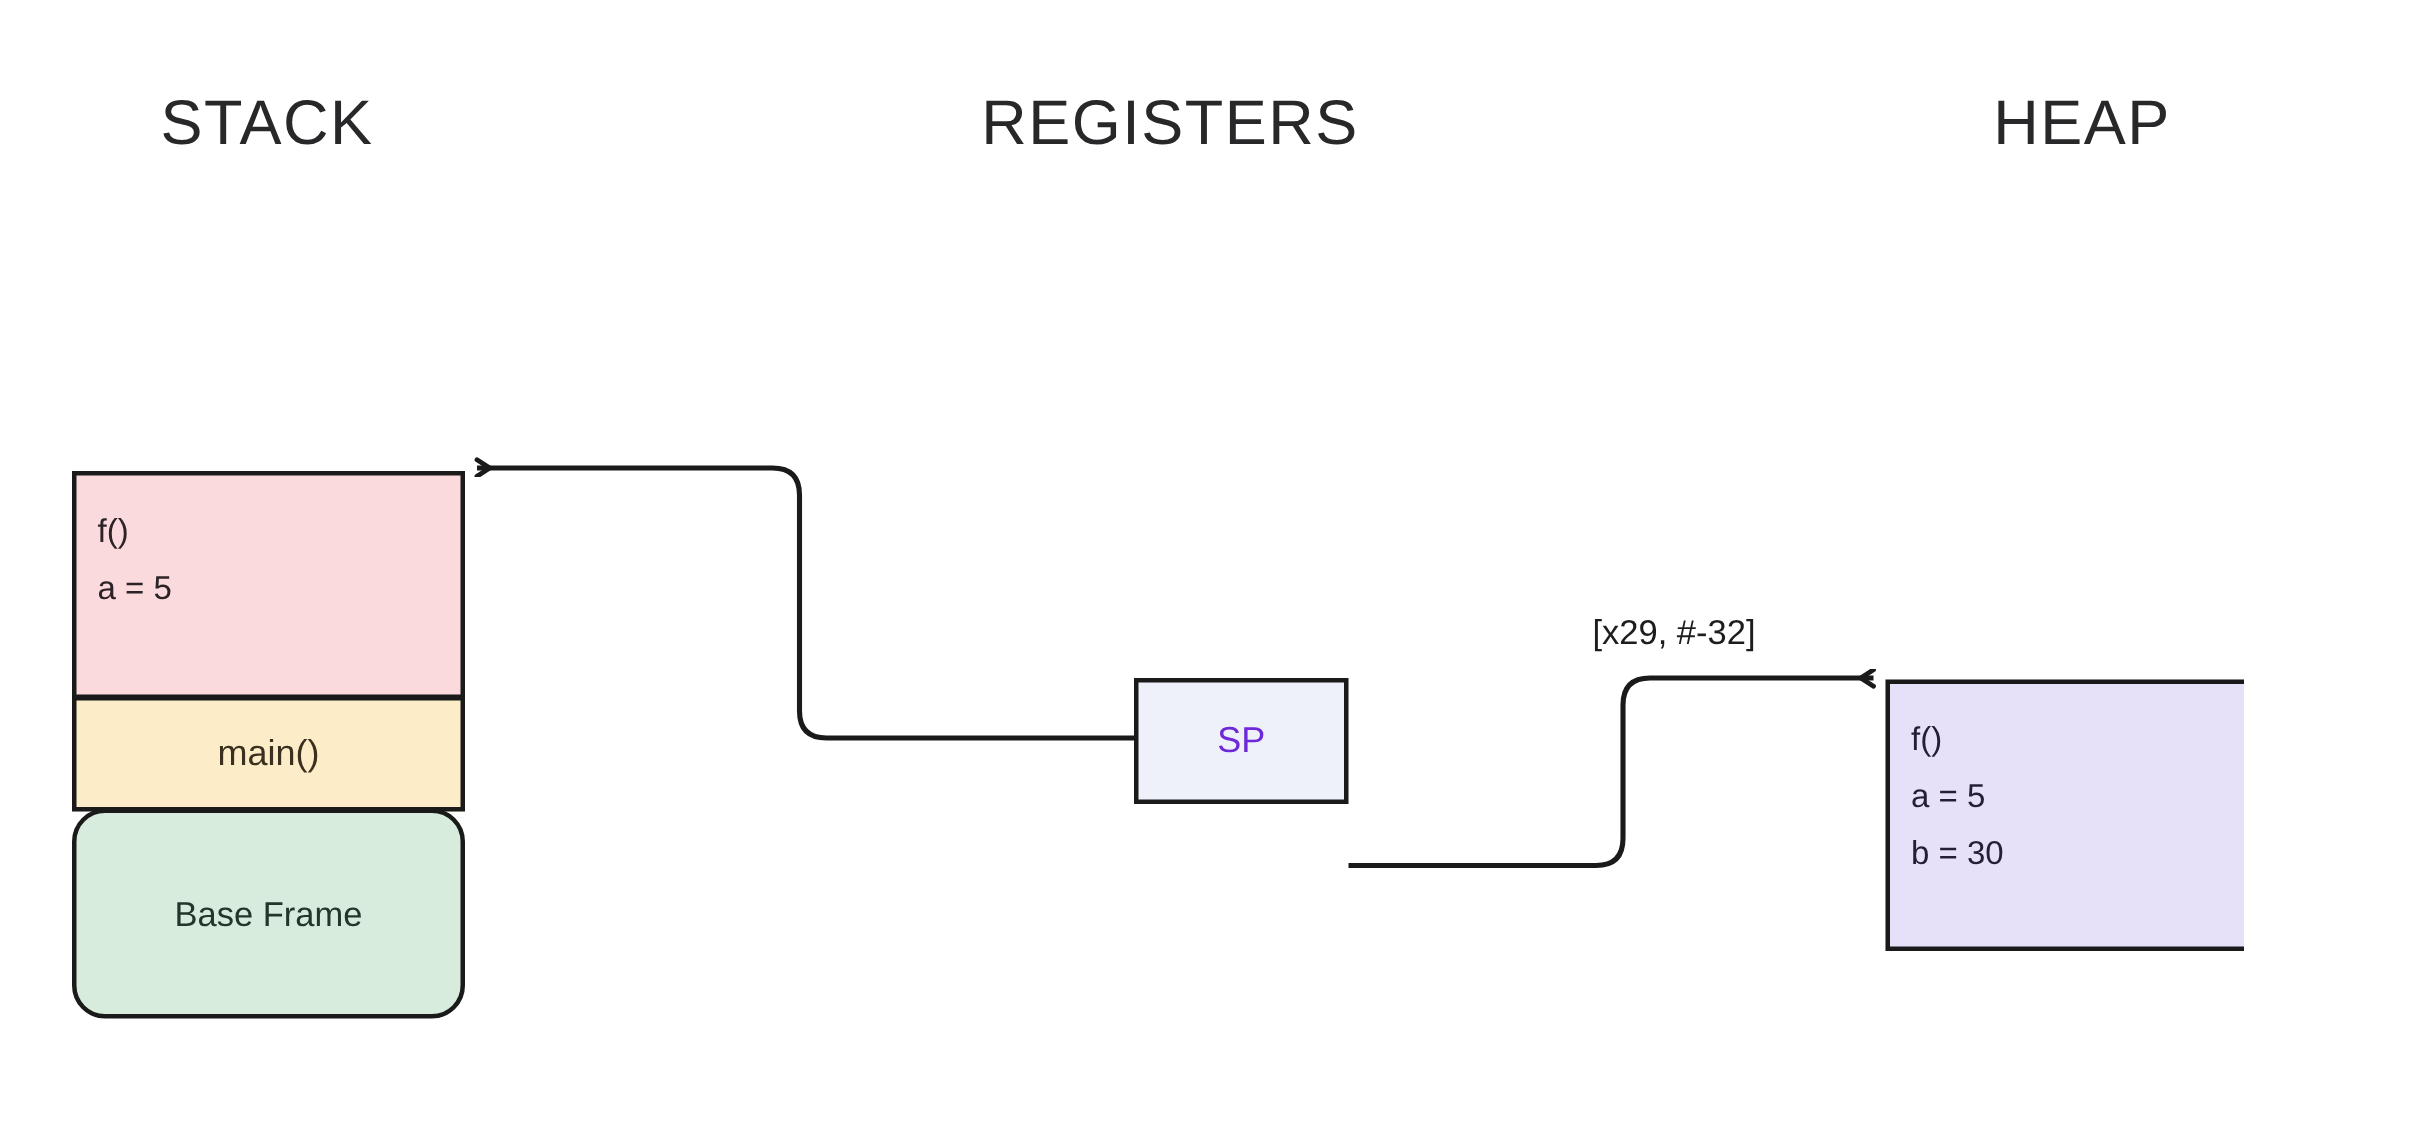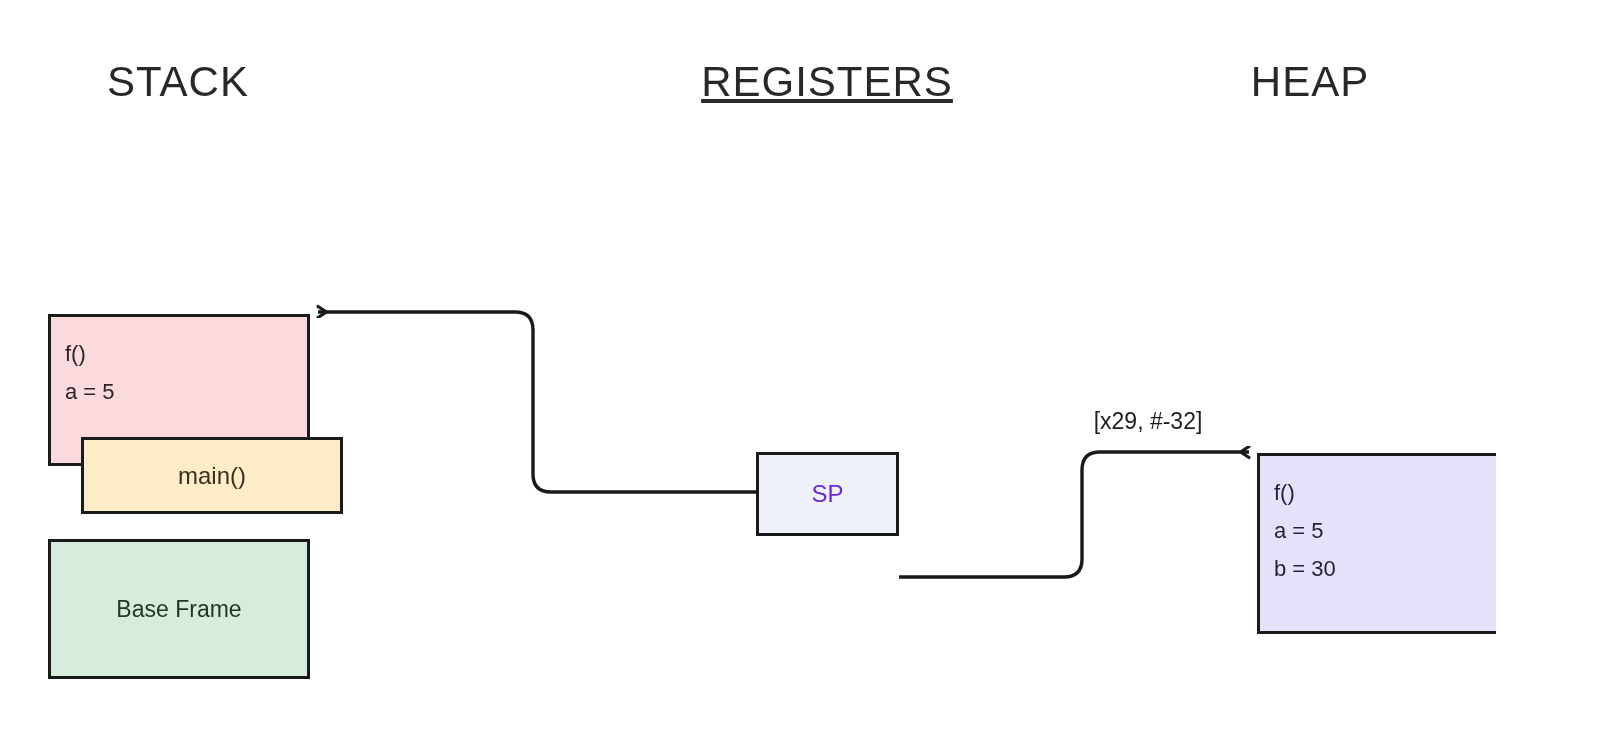--- a/index.html
+++ b/index.html
@@ -24,44 +24,44 @@
     position: absolute;
     font-size: 42px;
     font-weight: 400;
     color: #28282a;
     letter-spacing: 1px;
     white-space: nowrap;
     text-align: center;
     transform: translateX(-50%);
   }
   #title-stack     { left: 178px; top: 58px; }
-  #title-registers { left: 827px; top: 58px; text-decoration: underline; }
-  #title-heap      { left: 1310px; top: 58px; text-align: right; }
+  #title-registers { left: 780px; top: 58px; }
+  #title-heap      { left: 1388px; top: 58px; text-align: right; }
 
   
   .box {
     position: absolute;
     box-sizing: border-box;
     border: 3px solid #1a1a1a;
   }
 
   
   #stack-frame-f {
     left: 48px; top: 314px; width: 262px; height: 152px;
     background: #fadadd;
     border-bottom-width: 3px;
   }
   #stack-frame-main {
-    left: 48px; top: 437px; width: 262px; height: 77px;
+    left: 48px; top: 464px; width: 262px; height: 77px;
     background: #fdecc8;
-    margin-left: 33px;
   }
   #stack-frame-base {
     left: 48px; top: 539px; width: 262px; height: 140px;
     background: #d8ecdd;
+    border-radius: 22px;
   }
 
   .frame-lines {
     position: absolute;
     left: 14px;
     top: 18px;
     right: 10px;
     color: #2b2326;
     font-size: 22px;
     line-height: 38px;
@@ -110,21 +110,21 @@
     position: absolute;
     left: 0; top: 0;
     width: 1616px;
     height: 748px;
     pointer-events: none;
   }
 
   
   #arrow-label-x29 {
     position: absolute;
-    left: 1148px;
+    left: 1116px;
     top: 408px;
     transform: translateX(-50%);
     font-size: 23px;
     color: #1d1d1f;
     white-space: nowrap;
   }
 
   
   #watermark {
     position: absolute;

